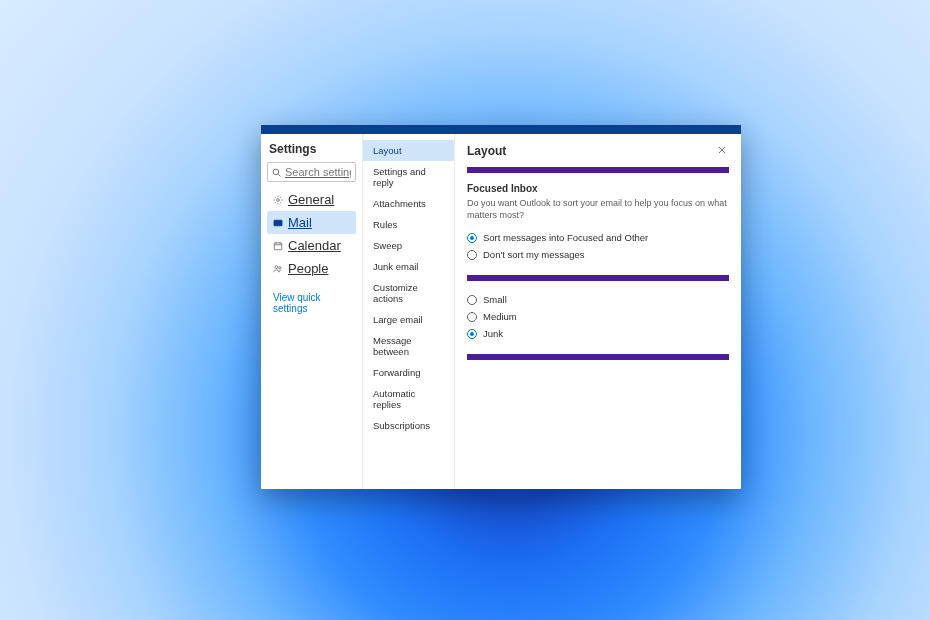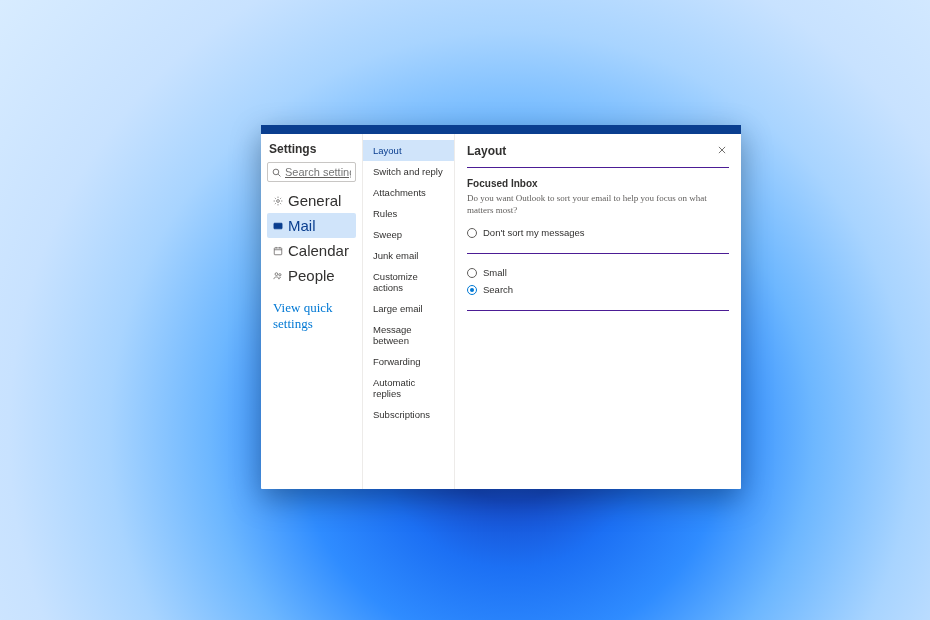--- a/index.html
+++ b/index.html
@@ -79,39 +79,39 @@
       color: #605e5c;
       width: 100%;
       background: transparent;
       text-decoration: underline;
     }
     .nav-item {
       display: flex;
       align-items: center;
       gap: 5px;
       padding: 4px 6px;
-      font-size: 15px;
+      font-size: 13px;
       color: #323130;
       cursor: pointer;
       border-radius: 2px;
+      text-decoration: underline;
     }
     .nav-item.selected {
       background: #d0e4fa;
       color: #0a3e8f;
       text-align: right;
     }
     .nav-item.selected svg { stroke: #0a3e8f; fill: #0a3e8f; }
     .nav-item svg { flex-shrink: 0; }
     .quick-link {
       color: #0078d4;
-      font-size: 13px;
+      font-size: 10px;
       padding: 6px 6px 0 6px;
       cursor: pointer;
       margin-top: 6px;
-      font-family: Liberation Serif, serif;
     }
     .sub-item {
       font-size: 9.5px;
       padding: 5px 10px;
       color: #323130;
       cursor: pointer;
     }
     .sub-item.selected {
       background: #d0e4fa;
       color: #0a3e8f;
@@ -128,35 +128,34 @@
     }
     .close-x {
       font-size: 13px;
       color: #605e5c;
       cursor: pointer;
       padding: 2px;
       line-height: 1;
     }
     .section {
       padding: 10px 0 12px 0;
-      border-top: 1px solid #4c1d95;
+      border-top: 6px solid #4c1d95;
     }
     .section:first-of-type { border-top: none; padding-top: 4px; }
     .section-title {
       font-size: 10px;
       font-weight: 600;
       color: #323130;
       margin-bottom: 4px;
     }
     .section-desc {
       font-size: 9px;
       color: #605e5c;
       margin-bottom: 8px;
       line-height: 1.3;
-      font-family: Liberation Serif, serif;
     }
     .radio-row {
       display: flex;
       align-items: center;
       gap: 6px;
       padding: 3px 0;
       font-size: 9.5px;
       cursor: pointer;
     }
     .radio {
@@ -227,21 +226,21 @@
             <path d="M1.5 13c0-2.2 1.8-3.5 4-3.5s4 1.3 4 3.5M9.5 13c0-1.8 1.3-2.8 3-2.8"></path>
           </svg>
         <span>People</span>
       </div>
 
       <div class="quick-link">View quick settings</div>
     </div>
 
     <div class="col-mid">
       <div class="sub-item selected">Layout</div>
-      <div class="sub-item">Switch and reply</div>
+      <div class="sub-item">Settings and reply</div>
       <div class="sub-item">Attachments</div>
       <div class="sub-item">Rules</div>
       <div class="sub-item">Sweep</div>
       <div class="sub-item">Junk email</div>
       <div class="sub-item">Customize actions</div>
       <div class="sub-item">Large email</div>
       <div class="sub-item">Message between</div>
       <div class="sub-item">Forwarding</div>
       <div class="sub-item">Automatic replies</div>
       <div class="sub-item">Subscriptions</div>
@@ -255,33 +254,41 @@
               <line x1="3" y1="3" x2="13" y2="13"></line>
               <line x1="13" y1="3" x2="3" y2="13"></line>
             </svg>
         </div>
       </div>
 
       <div class="section">
         <div class="section-title">Focused Inbox</div>
         <div class="section-desc">Do you want Outlook to sort your email to help you focus on what matters most?</div>
         <div class="radio-row">
+          <span class="radio checked"></span>
+          <span>Sort messages into Focused and Other</span>
+        </div>
+        <div class="radio-row">
           <span class="radio"></span>
           <span>Don't sort my messages</span>
         </div>
       </div>
 
       <div class="section">
         <div class="radio-row">
           <span class="radio"></span>
           <span>Small</span>
         </div>
         <div class="radio-row">
+          <span class="radio"></span>
+          <span>Medium</span>
+        </div>
+        <div class="radio-row">
           <span class="radio checked"></span>
-          <span>Search</span>
+          <span>Junk</span>
         </div>
       </div>
 
 
       <div class="section">
         
       </div>
     </div>
 
   </div>

